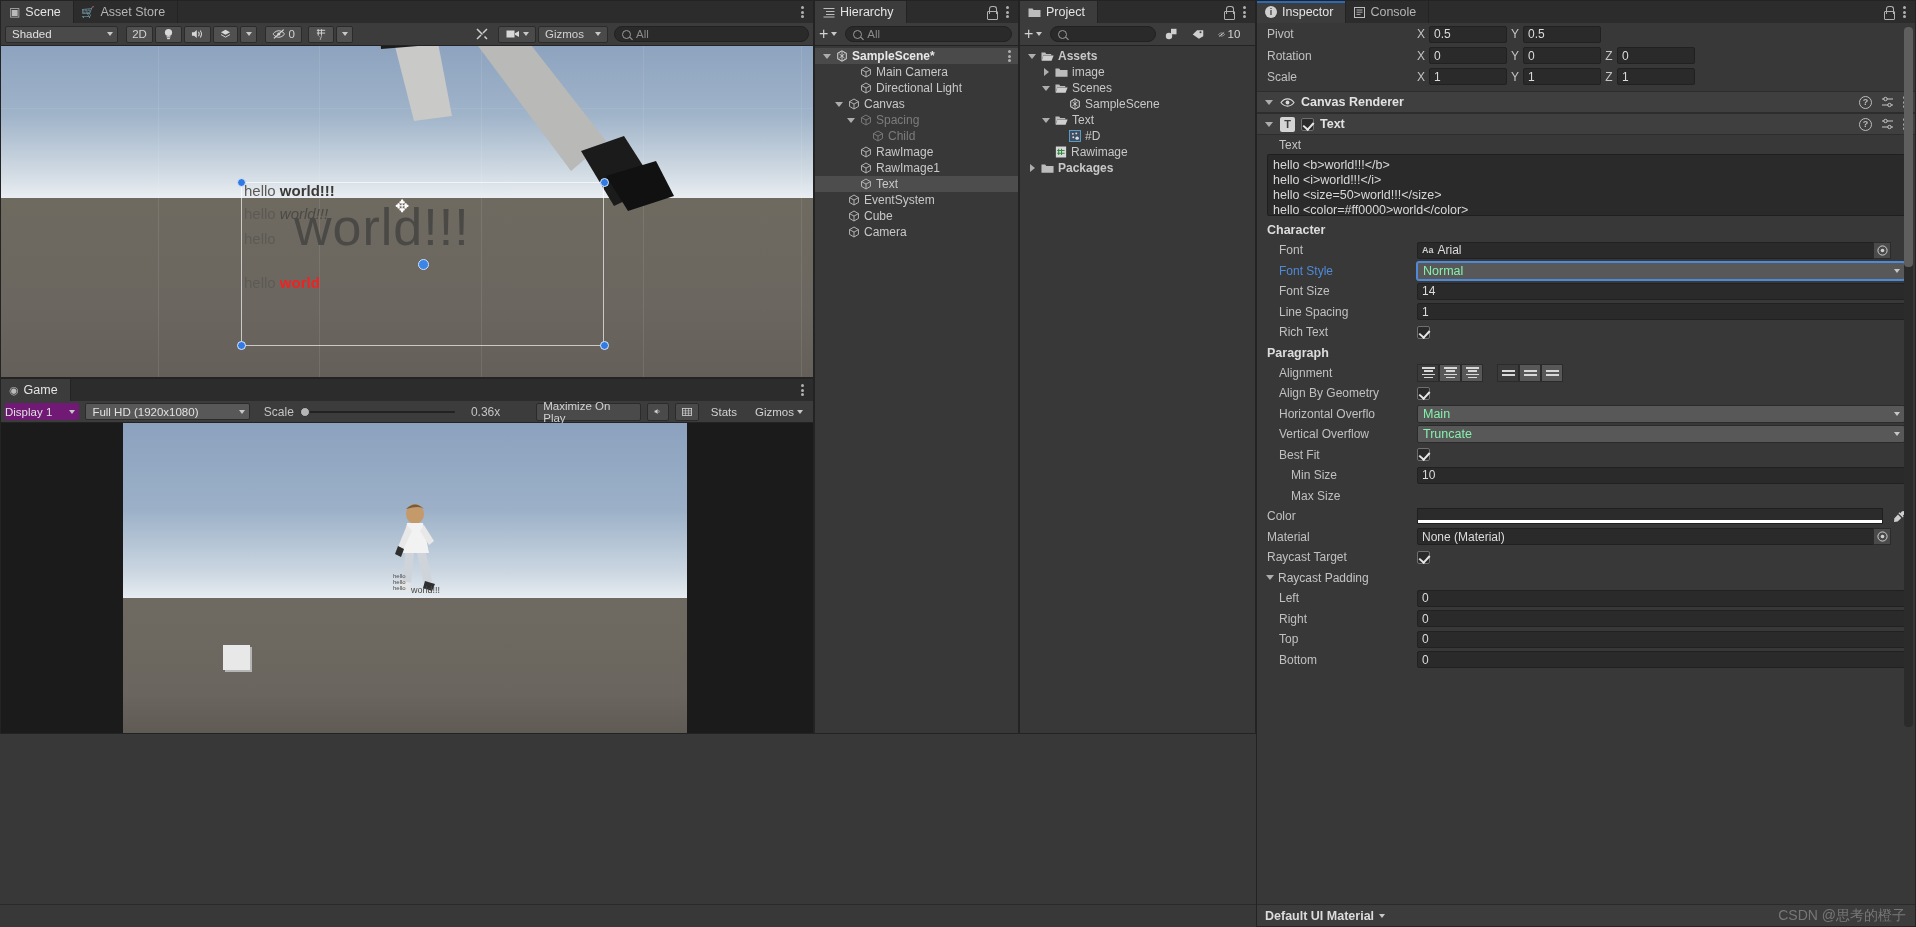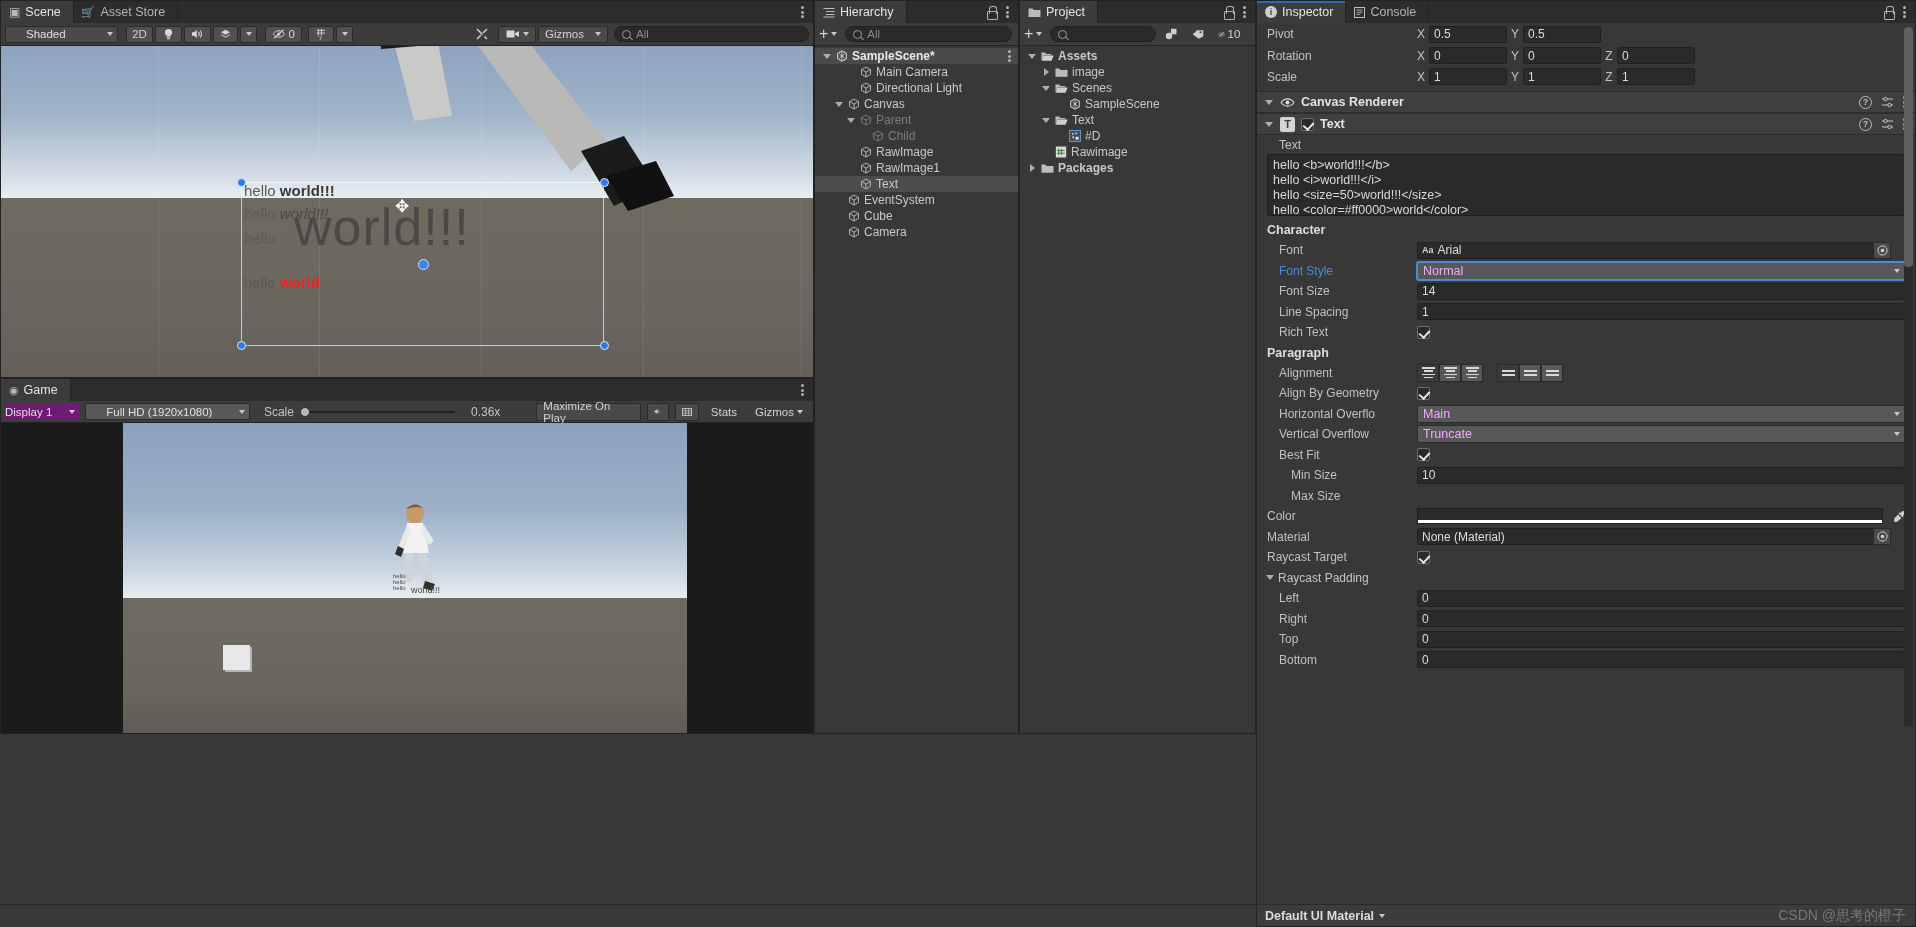--- a/index.html
+++ b/index.html
@@ -52,21 +52,21 @@
   .rectsel{position:absolute;border:1px solid rgba(255,255,255,.65);}
   .handle{position:absolute;width:9px;height:9px;background:#2f7ae5;border:1px solid #dfe8f5;border-radius:50%;}
   .pivot{position:absolute;width:11px;height:11px;background:#3a86e8;border:1px solid #cfe0f7;border-radius:50%;}
   .movecursor{position:absolute;color:#fff;font-size:17px;line-height:1;}
   .sctext{position:absolute;color:#55524d;white-space:nowrap;}
 
   
   #game{left:0;top:378px;width:814px;height:356px;}
   .gamerow{height:22px;background:#3c3c3c;border-bottom:1px solid #232323;display:flex;align-items:center;gap:6px;padding:0 4px;}
   .selbox{display:flex;align-items:center;justify-content:space-between;height:17px;
-          background:#585858;border:1px solid #2b2b2b;border-radius:2px;padding:0 4px 0 20px;color:#e0e0e0;font-size:11.5px;}
+          background:#585858;border:1px solid #2b2b2b;border-radius:2px;padding:0 4px 0 6px;color:#e0e0e0;font-size:11.5px;}
   .slider{position:relative;height:14px;display:flex;align-items:center;flex:none;}
   .slider .track{height:2px;background:#222;width:155px;border-radius:1px;}
   .slider .knob{position:absolute;left:0;width:10px;height:10px;border-radius:50%;background:#b6b6b6;border:1px solid #303030;}
   .gameview{position:absolute;left:0;top:44px;right:0;bottom:0;background:#1b1b1b;overflow:hidden;}
   .gframe{position:absolute;left:122px;top:0;width:564px;height:312px;overflow:hidden;}
   .gsky{position:absolute;left:0;top:0;width:100%;height:56%;
         background:linear-gradient(180deg,#8ba1be 0%,#9cb1c8 50%,#cbd6e1 85%,#e7edf1 100%);}
   .gground{position:absolute;left:0;top:56%;width:100%;bottom:0;
            background:linear-gradient(180deg,#6f6a61 0%,#6a665f 70%,#5f5a54 100%);}
 
@@ -87,21 +87,21 @@
   #proj{left:1019px;top:0;width:237px;height:734px;}
 
   
   #insp{left:1256px;top:0;width:660px;height:927px;width:660px;}
   .insrow{height:20.5px;display:flex;align-items:center;font-size:12px;color:#c4c4c4;padding-left:10px;}
   .ilabel{width:150px;flex:none;color:#c0c0c0;}
   .ilabel.i2{padding-left:12px;}
   .ifield{height:17px;background:#2a2a2a;border:1px solid #212121;border-radius:2px;
           display:flex;align-items:center;padding:0 4px;color:#dcdcdc;font-size:12px;}
   .ipopup{height:18px;background:#585858;border:1px solid #2b2b2b;border-radius:2px;
-          display:flex;align-items:center;justify-content:space-between;padding:0 4px 0 5px;color:#f0abfc;font-size:12.5px;}
+          display:flex;align-items:center;justify-content:space-between;padding:0 4px 0 5px;color:#86efac;font-size:12.5px;}
   .chk{width:13px;height:13px;background:#2a2a2a;border:1px solid #6f6f6f;border-radius:2px;position:relative;flex:none;}
   .chk.on::after{content:"";position:absolute;left:3px;top:1px;width:5px;height:8px;border:solid #e6e6e6;border-width:0 2px 2px 0;transform:rotate(42deg);}
   .compheader{height:22px;background:#3f3f3f;border-top:1px solid #2d2d2d;border-bottom:1px solid #2d2d2d;
               display:flex;align-items:center;gap:6px;padding:0 8px;font-weight:bold;color:#e2e2e2;font-size:12.5px;}
   .helpico{width:13px;height:13px;border:1.4px solid #bdbdbd;border-radius:50%;font-size:9px;
            display:flex;align-items:center;justify-content:center;color:#bdbdbd;font-weight:bold;}
   .secthead{font-weight:bold;color:#dcdcdc;padding-left:10px;font-size:12.5px;height:20px;display:flex;align-items:center;}
   .alignbtn{width:22px;height:18px;background:#585858;border:1px solid #2b2b2b;
             display:flex;flex-direction:column;justify-content:center;align-items:center;gap:1.5px;}
   .alignbtn.on{background:#3b3b3b;}
@@ -399,21 +399,21 @@
           </svg>
           <span>Canvas</span>
         </div>
         <div class="row dim">
           <span style="display:inline-block;width:28px;flex:none"></span>
           <span class="arrow down"></span>
           <svg class="cube" viewBox="0 0 14 14">
             <path d="M7 1.2l5.2 3v5.6L7 12.8 1.8 9.8V4.2z" fill="none" stroke="#7c7c7c" stroke-width="1.1"></path>
             <path d="M1.8 4.2L7 7.1l5.2-2.9M7 7.1v5.7" stroke="#7c7c7c" stroke-width="1.1" fill="none"></path>
           </svg>
-          <span>Parent</span>
+          <span>Spacing</span>
         </div>
         <div class="row dim">
           <span style="display:inline-block;width:40px;flex:none"></span>
           <span style="width:9px;flex:none;display:inline-block"></span>
           <svg class="cube" viewBox="0 0 14 14">
             <path d="M7 1.2l5.2 3v5.6L7 12.8 1.8 9.8V4.2z" fill="none" stroke="#7c7c7c" stroke-width="1.1"></path>
             <path d="M1.8 4.2L7 7.1l5.2-2.9M7 7.1v5.7" stroke="#7c7c7c" stroke-width="1.1" fill="none"></path>
           </svg>
           <span>Child</span>
         </div>

